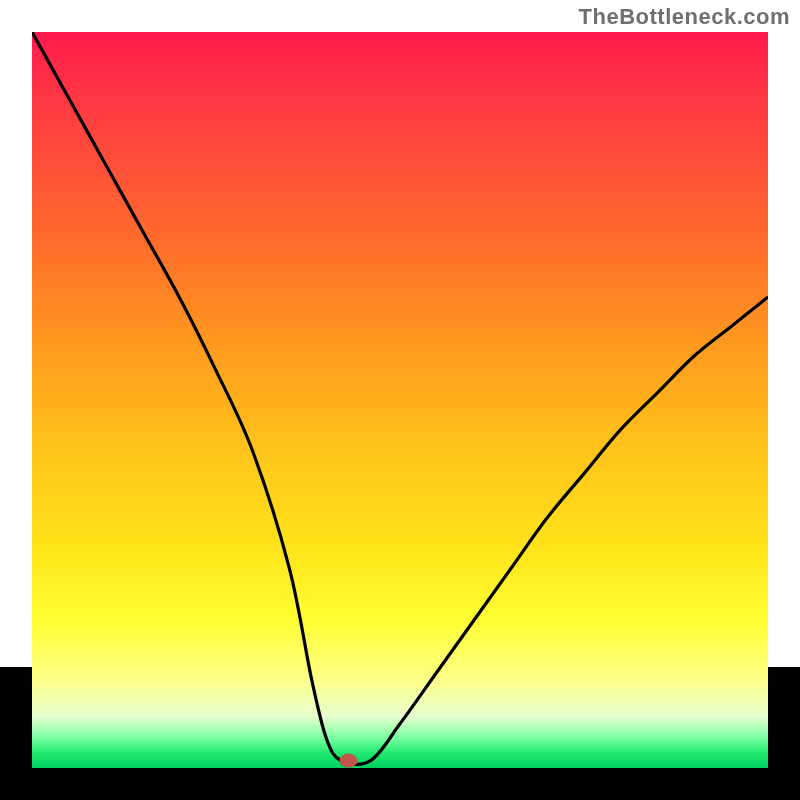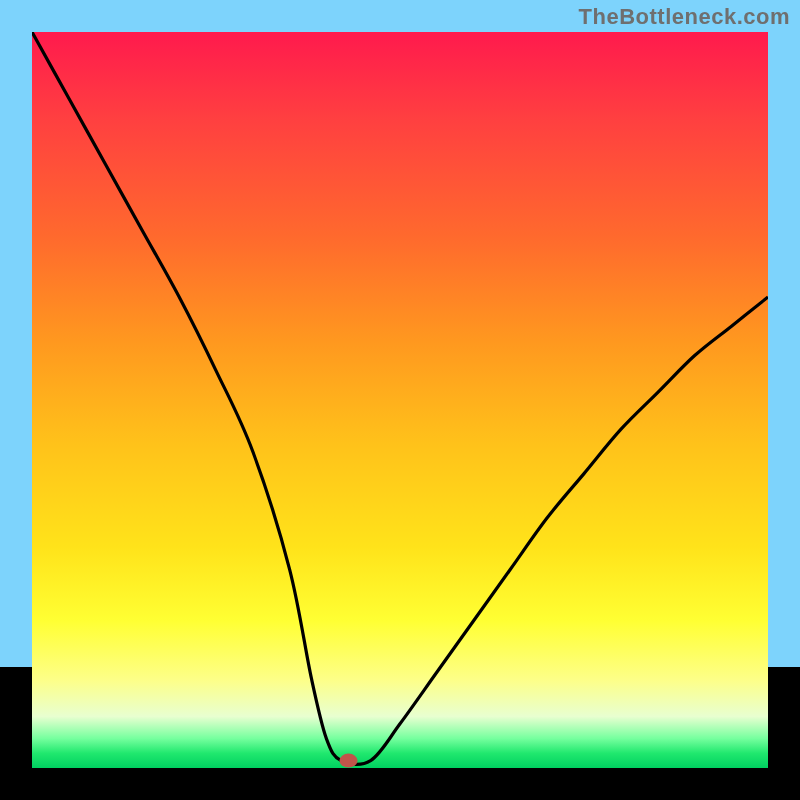--- a/index.html
+++ b/index.html
@@ -9,21 +9,21 @@
     height: 800px;
     background: #000000;
     overflow: hidden;
   }
   .frame {
     position: absolute;
     top: 0;
     left: 0;
     width: 800px;
     height: 667px;
-    background: #7dd3fc;
+    background: #ffffff;
   }
   .plot-area {
     position: absolute;
     left: 32px;
     top: 32px;
     width: 736px;
     height: 736px;
     overflow: hidden;
   }
   .gradient-bg {

